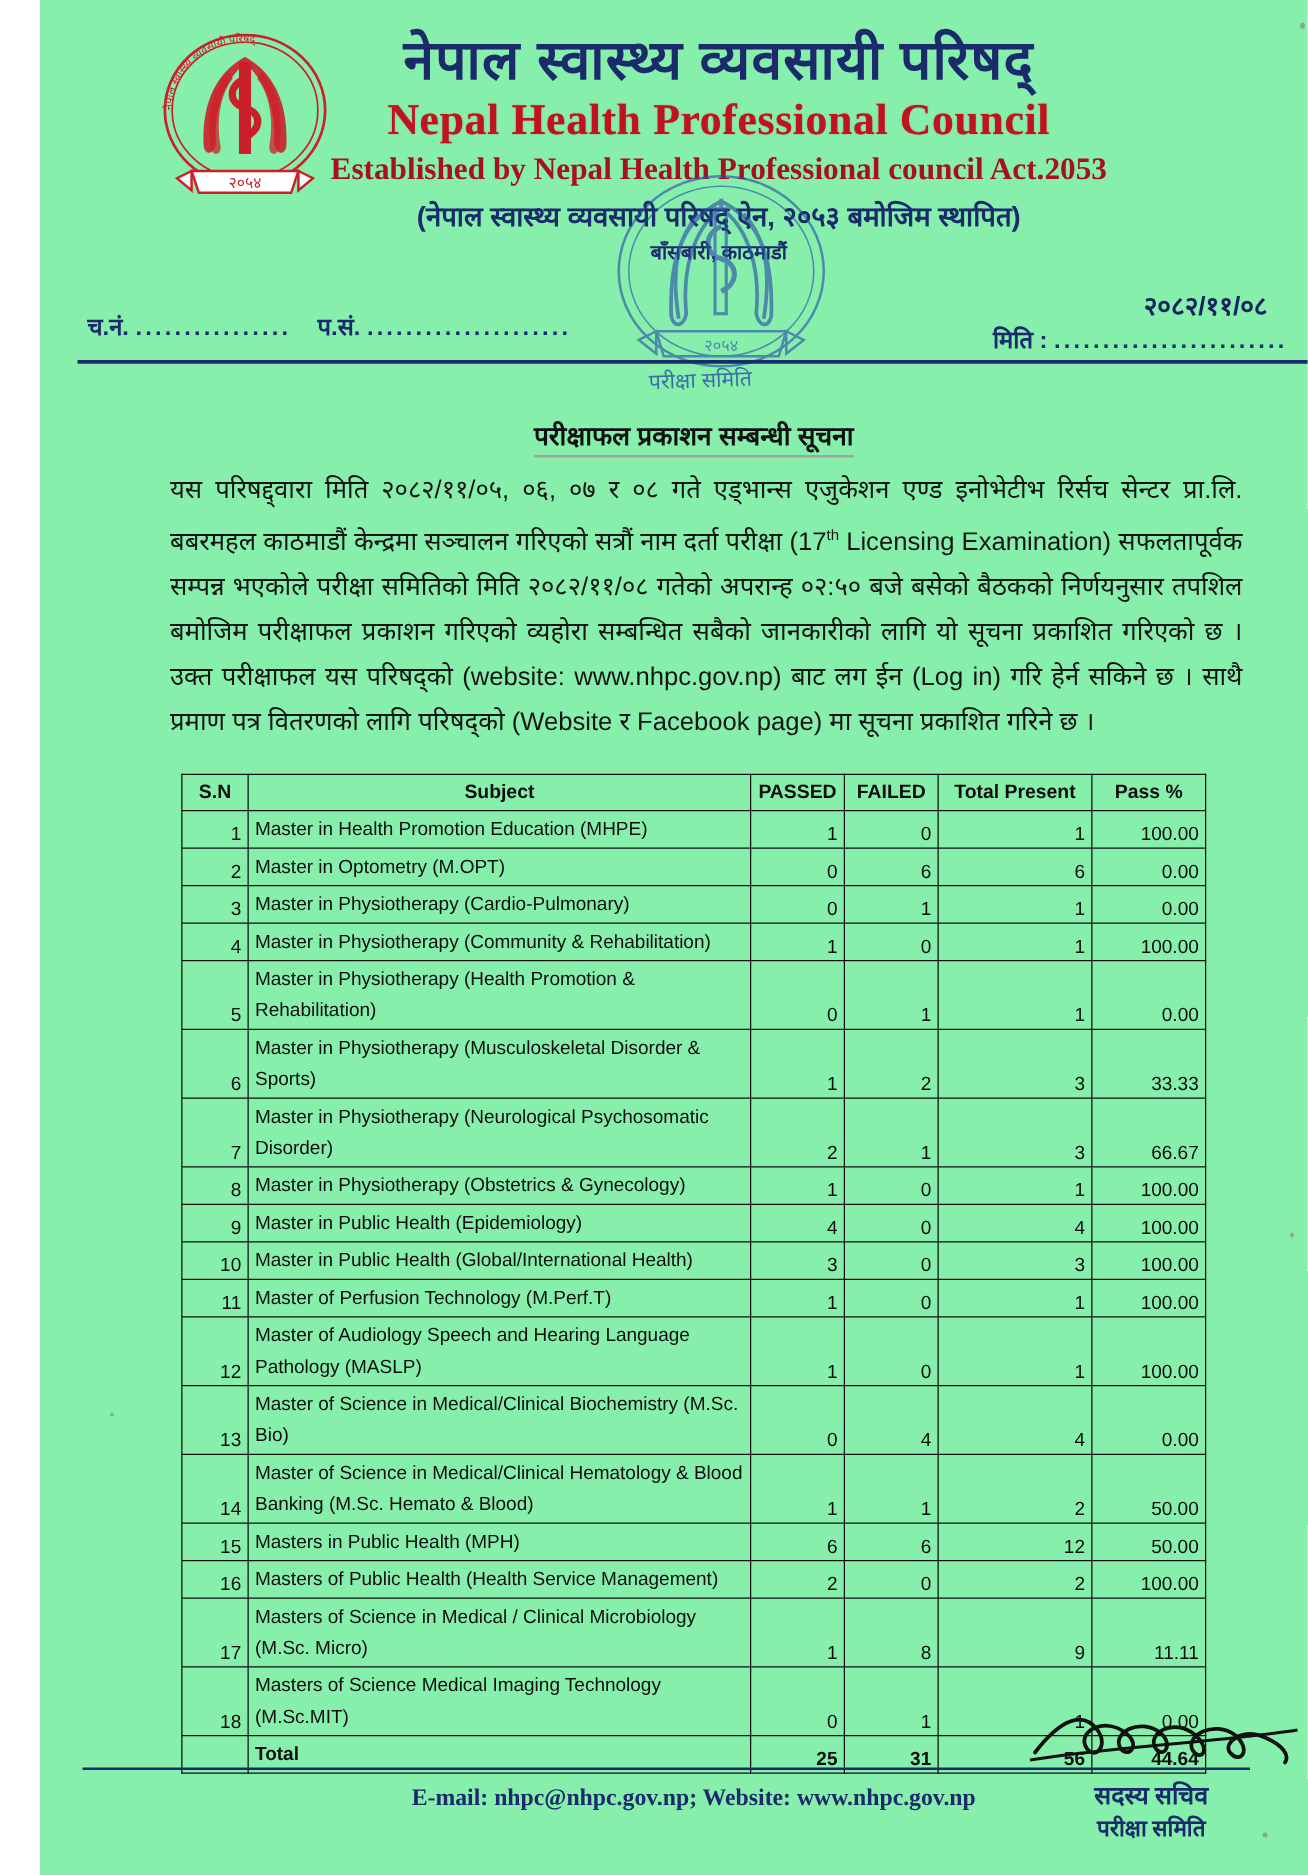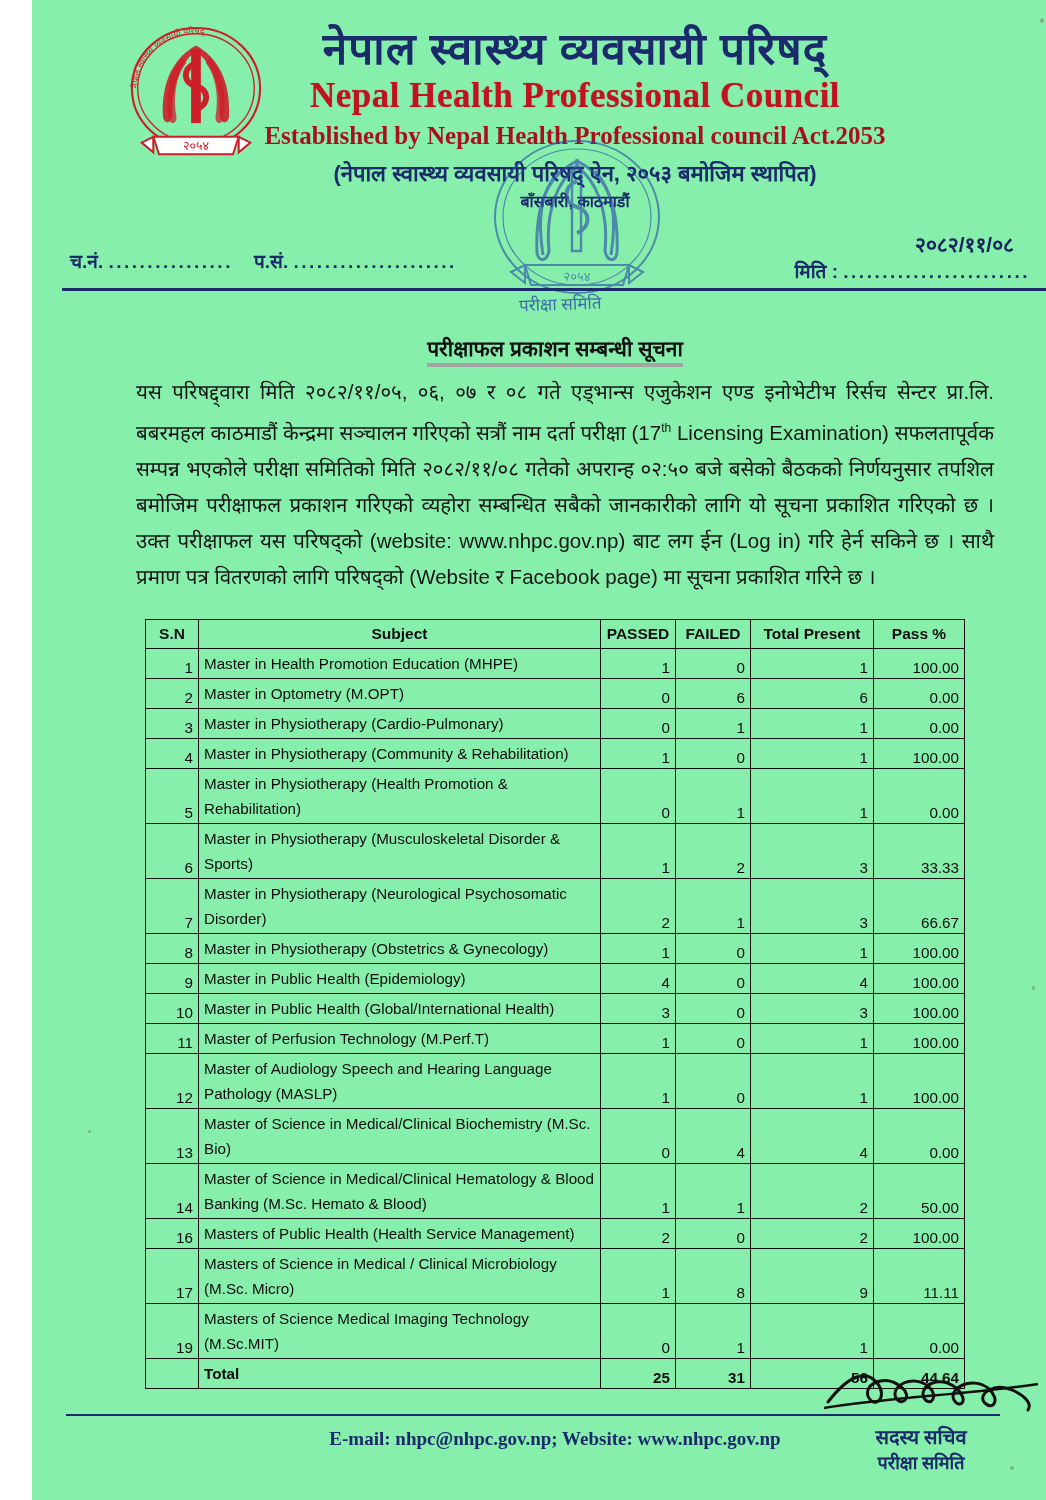--- a/index.html
+++ b/index.html
@@ -136,21 +136,21 @@
     position: absolute;
     left: 0; top: 334px;
     width: 1046px;
     text-align: center;
     font-family: "Liberation Sans", "DejaVu Sans", sans-serif;
     font-size: 21px;
     font-weight: bold;
     color: #111;
   }
   .notice-title span {
-    border-bottom: 4px solid #a3a3a3;
+    border-bottom: 2px solid #a3a3a3;
     padding-bottom: 3px;
   }
 
   
   .body-para {
     position: absolute;
     left: 104px; top: 374px;
     width: 858px;
     font-family: "Liberation Sans", "DejaVu Sans", sans-serif;
     font-size: 20.5px;
@@ -441,37 +441,45 @@
           </tr>
           <tr class="tall">
             <td class="sn">14</td>
             <td class="subj">Master of Science in Medical/Clinical Hematology &amp; Blood Banking (M.Sc. Hemato &amp; Blood)</td>
             <td class="num">1</td>
             <td class="num">1</td>
             <td class="tot">2</td>
             <td class="pct">50.00</td>
           </tr>
           <tr>
+            <td class="sn">15</td>
+            <td class="subj">Masters in Public Health (MPH)</td>
+            <td class="num">6</td>
+            <td class="num">6</td>
+            <td class="tot">12</td>
+            <td class="pct">50.00</td>
+          </tr>
+          <tr>
             <td class="sn">16</td>
             <td class="subj">Masters of Public Health (Health Service Management)</td>
             <td class="num">2</td>
             <td class="num">0</td>
             <td class="tot">2</td>
             <td class="pct">100.00</td>
           </tr>
           <tr class="tall">
             <td class="sn">17</td>
             <td class="subj">Masters of Science in Medical / Clinical Microbiology (M.Sc. Micro)</td>
             <td class="num">1</td>
             <td class="num">8</td>
             <td class="tot">9</td>
             <td class="pct">11.11</td>
           </tr>
           <tr class="tall">
-            <td class="sn">19</td>
+            <td class="sn">18</td>
             <td class="subj">Masters of Science Medical Imaging Technology (M.Sc.MIT)</td>
             <td class="num">0</td>
             <td class="num">1</td>
             <td class="tot">1</td>
             <td class="pct">0.00</td>
           </tr>
           <tr class="total-row">
             <td class="sn"></td>
             <td class="subj">Total</td>
             <td class="num">25</td>

